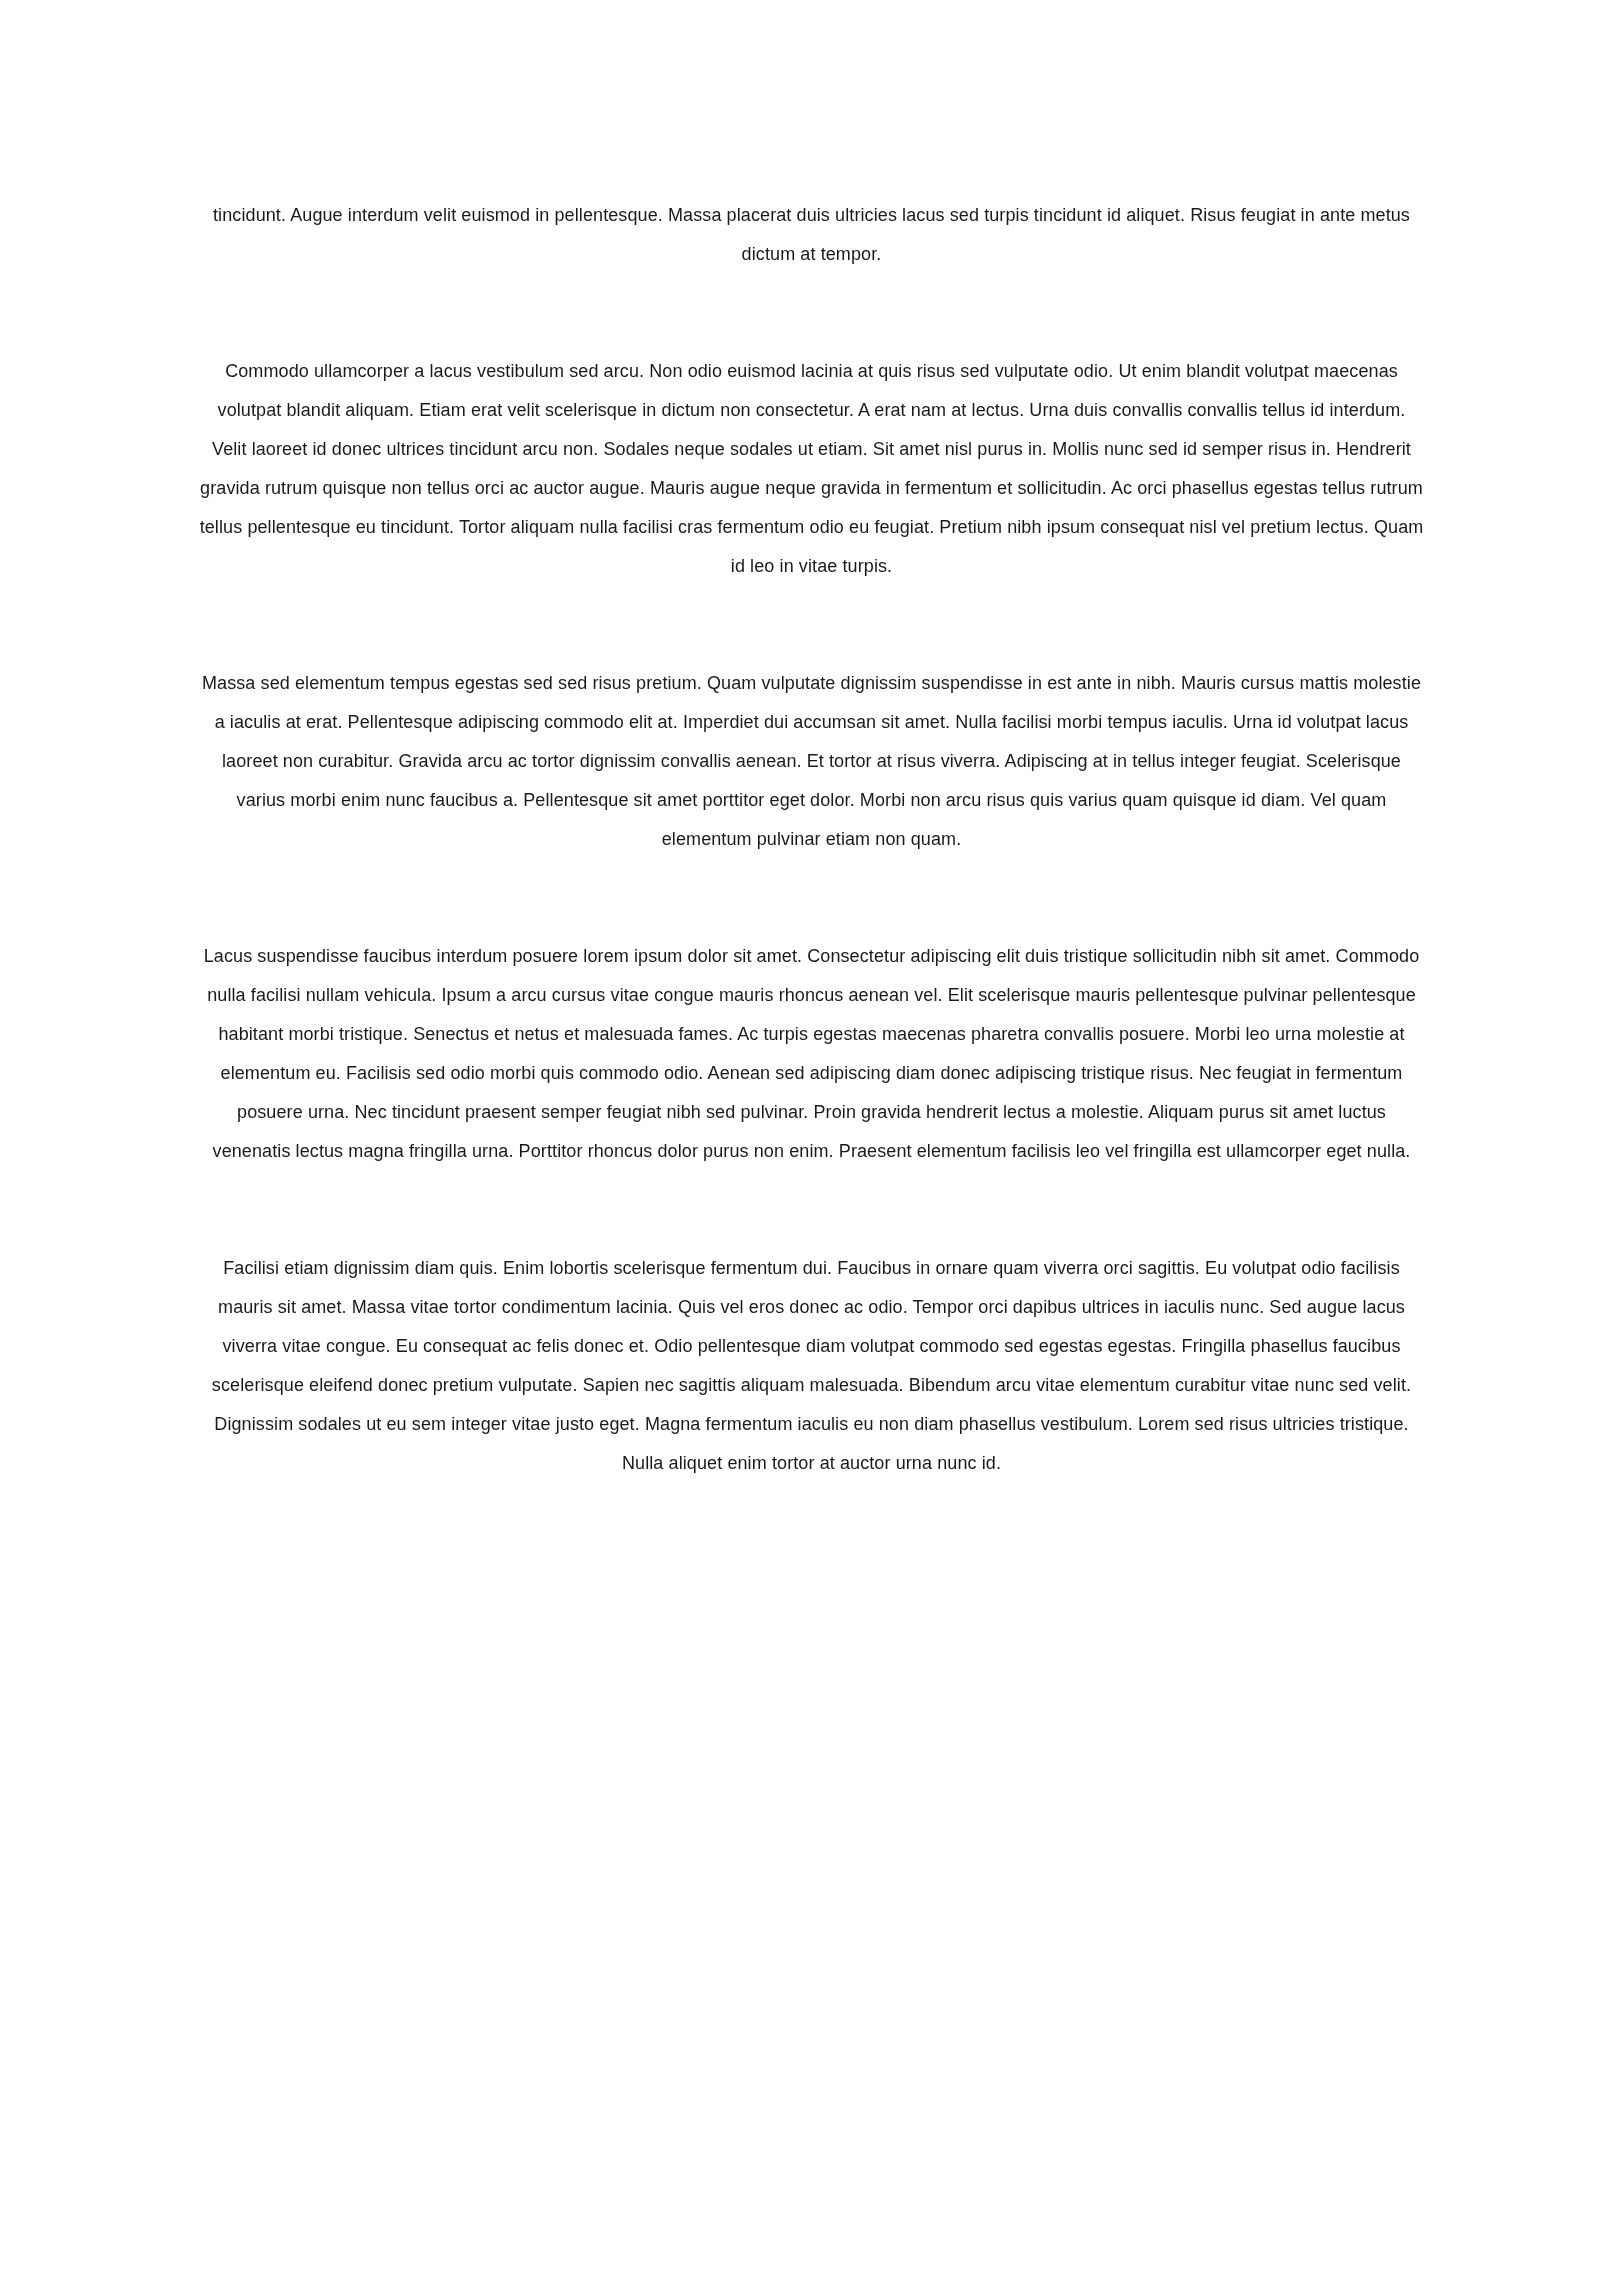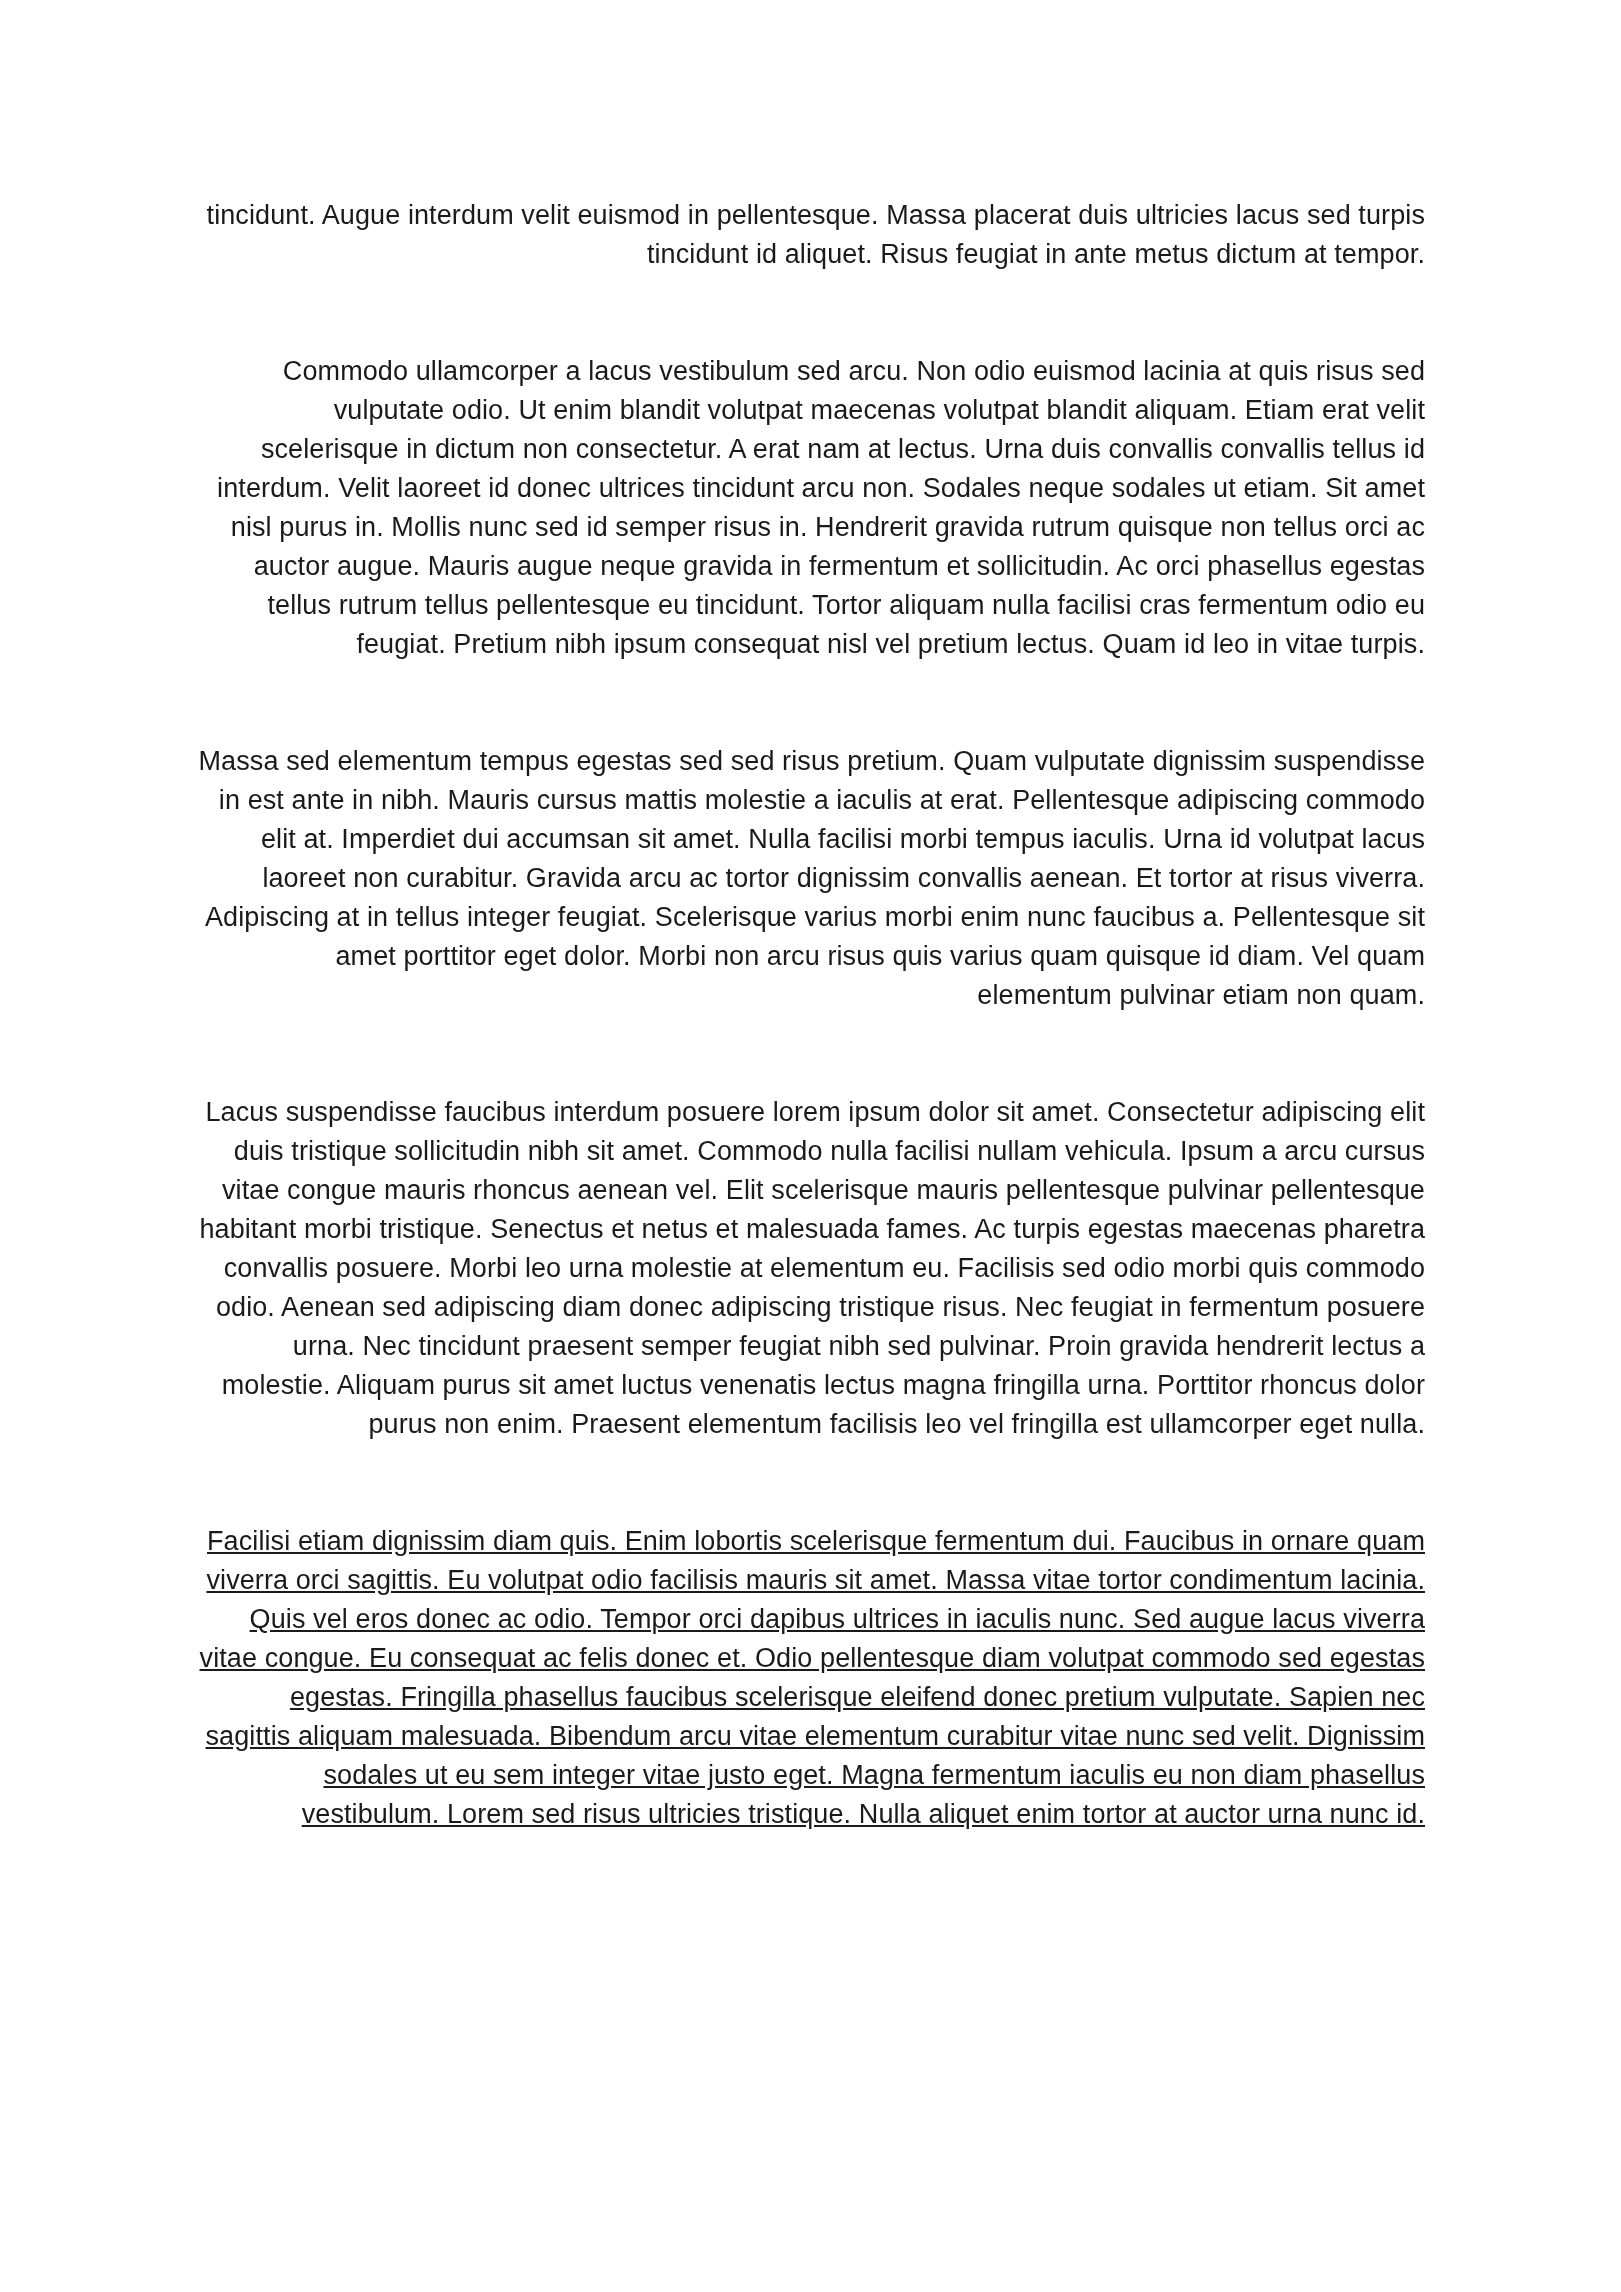--- a/index.html
+++ b/index.html
@@ -22,30 +22,29 @@
     background: #ffffff;
   }
   .text-block {
     position: absolute;
     left: 198px;
     top: 196px;
     width: 1227px;
   }
   .text-block p {
     font-family: "Liberation Sans", sans-serif;
-    font-size: 27px;
+    font-size: 18px;
     line-height: 39px;
     letter-spacing: 0.1px;
     color: #1a1a1a;
     margin: 0 0 78px 0;
-    text-align: right;
+    text-align: center;
   }
   .text-block p:last-child {
     margin-bottom: 0;
-    text-decoration: underline;
   }
 </style>
 </head>
 <body>
 
 <div class="page">
   <div class="text-block">
     <p>tincidunt. Augue interdum velit euismod in pellentesque. Massa placerat duis ultricies lacus sed turpis tincidunt id aliquet. Risus feugiat in ante metus dictum at tempor.</p>
     <p>Commodo ullamcorper a lacus vestibulum sed arcu. Non odio euismod lacinia at quis risus sed vulputate odio. Ut enim blandit volutpat maecenas volutpat blandit aliquam. Etiam erat velit scelerisque in dictum non consectetur. A erat nam at lectus. Urna duis convallis convallis tellus id interdum. Velit laoreet id donec ultrices tincidunt arcu non. Sodales neque sodales ut etiam. Sit amet nisl purus in. Mollis nunc sed id semper risus in. Hendrerit gravida rutrum quisque non tellus orci ac auctor augue. Mauris augue neque gravida in fermentum et sollicitudin. Ac orci phasellus egestas tellus rutrum tellus pellentesque eu tincidunt. Tortor aliquam nulla facilisi cras fermentum odio eu feugiat. Pretium nibh ipsum consequat nisl vel pretium lectus. Quam id leo in vitae turpis.</p>
     <p>Massa sed elementum tempus egestas sed sed risus pretium. Quam vulputate dignissim suspendisse in est ante in nibh. Mauris cursus mattis molestie a iaculis at erat. Pellentesque adipiscing commodo elit at. Imperdiet dui accumsan sit amet. Nulla facilisi morbi tempus iaculis. Urna id volutpat lacus laoreet non curabitur. Gravida arcu ac tortor dignissim convallis aenean. Et tortor at risus viverra. Adipiscing at in tellus integer feugiat. Scelerisque varius morbi enim nunc faucibus a. Pellentesque sit amet porttitor eget dolor. Morbi non arcu risus quis varius quam quisque id diam. Vel quam elementum pulvinar etiam non quam.</p>

